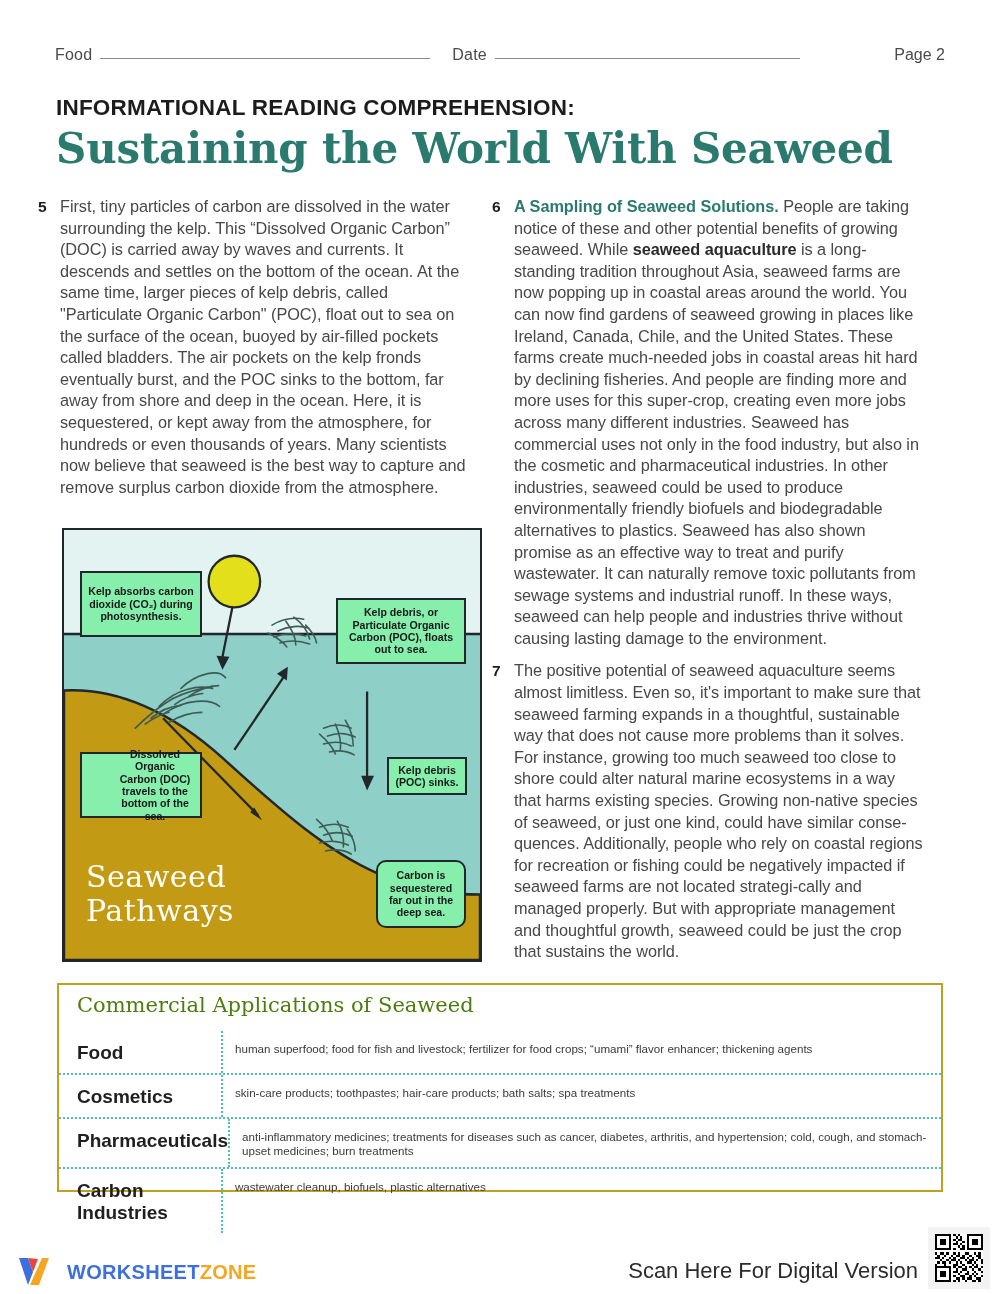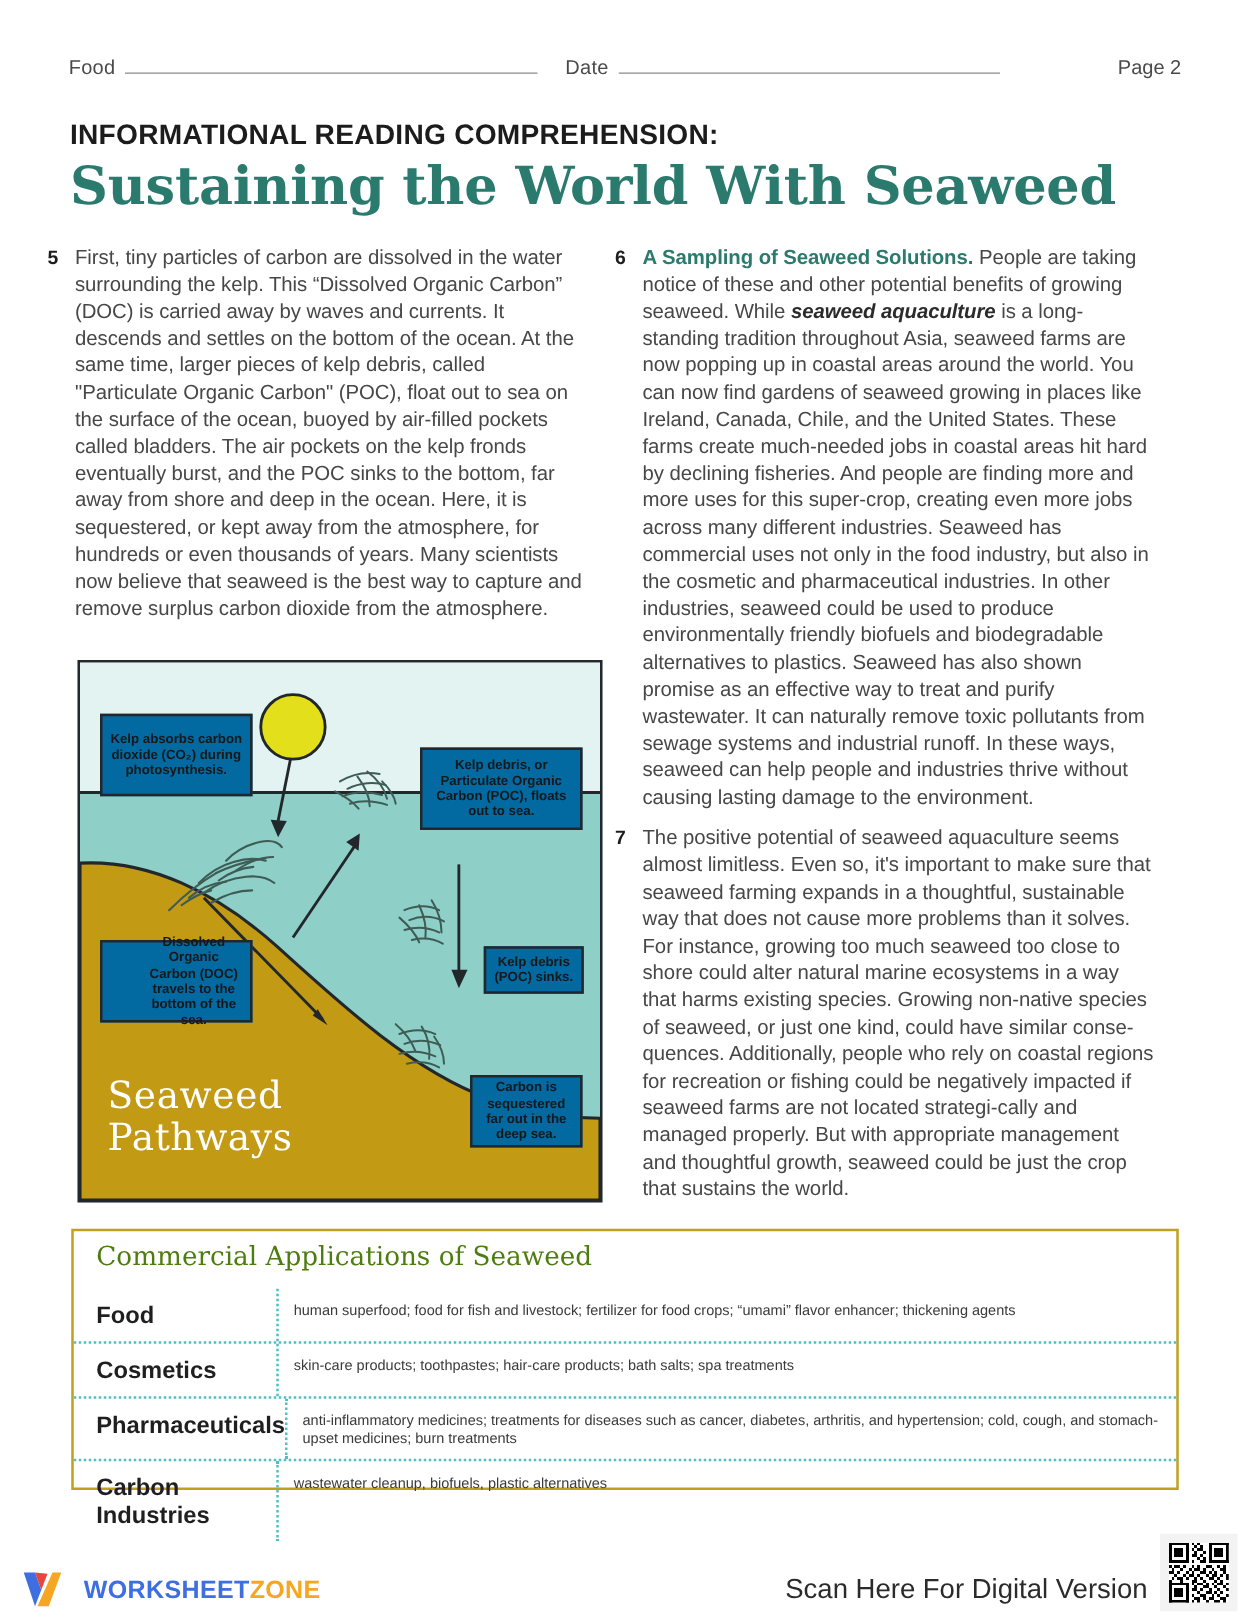--- a/index.html
+++ b/index.html
@@ -30,27 +30,27 @@
   
   .col{position:absolute;width:432px;}
   .col-left{left:38px;top:196px;}
   .col-right{left:492px;top:196px;}
 
   .para{display:flex;margin-bottom:11px;}
   .pnum{flex:0 0 22px;font-weight:bold;font-size:15.5px;color:#1d1d1d;line-height:21.6px;}
   .ptxt{flex:1 1 auto;font-size:16.3px;line-height:21.6px;color:#474747;
         text-align:left;letter-spacing:-.05px;}
   .lede{color:#2a7a6e;font-weight:bold;}
-  .bold{font-weight:bold;color:#2b2b2b;font-style:italic;}
+  .bold{font-weight:bold;color:#2b2b2b;}
 
   
   .fig{position:absolute;left:62px;top:528px;width:420px;height:434px;
        border:2.5px solid #22272b;box-sizing:border-box;overflow:hidden;background:#e2f3f2;}
   .fig svg{display:block;width:100%;height:100%;}
-  .calloutbox{position:absolute;background:#0369a1;border:2.2px solid #22272b;
+  .calloutbox{position:absolute;background:#86efac;border:2.2px solid #22272b;
               font-family:"Liberation Sans",sans-serif;font-weight:bold;font-size:10.6px;
               line-height:12.4px;color:#16181a;text-align:center;
               display:flex;align-items:center;justify-content:center;padding:4px 5px;
               box-sizing:border-box;}
   .figtitle{position:absolute;color:#ffffff;font-family:"DejaVu Serif","Liberation Serif",serif;
             font-size:30px;line-height:34px;letter-spacing:.5px;}
 
   
   .tbl{position:absolute;left:57px;top:983px;width:886px;height:209px;
        border:2.6px solid #bfa01f;box-sizing:border-box;background:#fff;}
@@ -195,21 +195,21 @@
     </div>
     <div class="calloutbox" style="left:272px;top:68px;width:130px;height:66px;">
       <span>Kelp debris, or Particulate Organic Carbon (POC), floats out to sea.</span>
     </div>
     <div class="calloutbox" style="left:16px;top:222px;width:122px;height:66px;padding-left:33px;">
       <span>Dissolved Organic Carbon (DOC) travels to the bottom of the sea.</span>
     </div>
     <div class="calloutbox" style="left:323px;top:227px;width:80px;height:38px;">
       <span>Kelp debris (POC) sinks.</span>
     </div>
-    <div class="calloutbox" style="left:312px;top:330px;width:90px;height:58px;">
+    <div class="calloutbox" style="left:312px;top:330px;width:90px;height:68px;border-radius:10px;">
       <span>Carbon is sequestered far out in the deep sea.</span>
     </div>
 
     <div class="figtitle" style="left:22px;top:330px;">
       <div>Seaweed</div>
       <div>Pathways</div>
     </div>
   </div>
 
   <div class="tbl">

